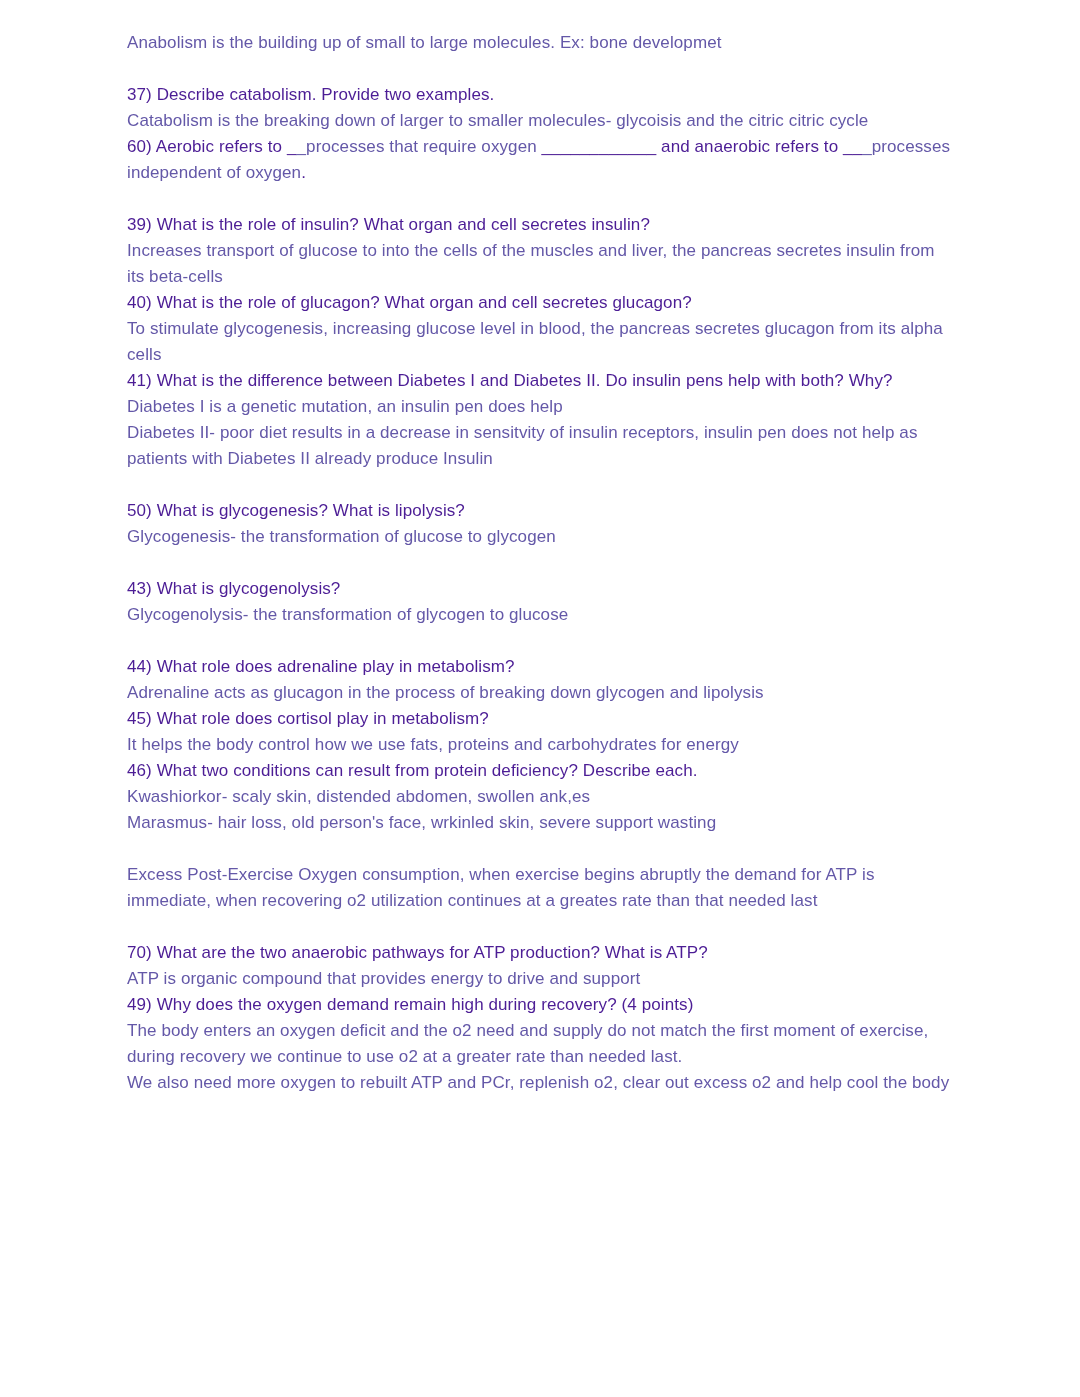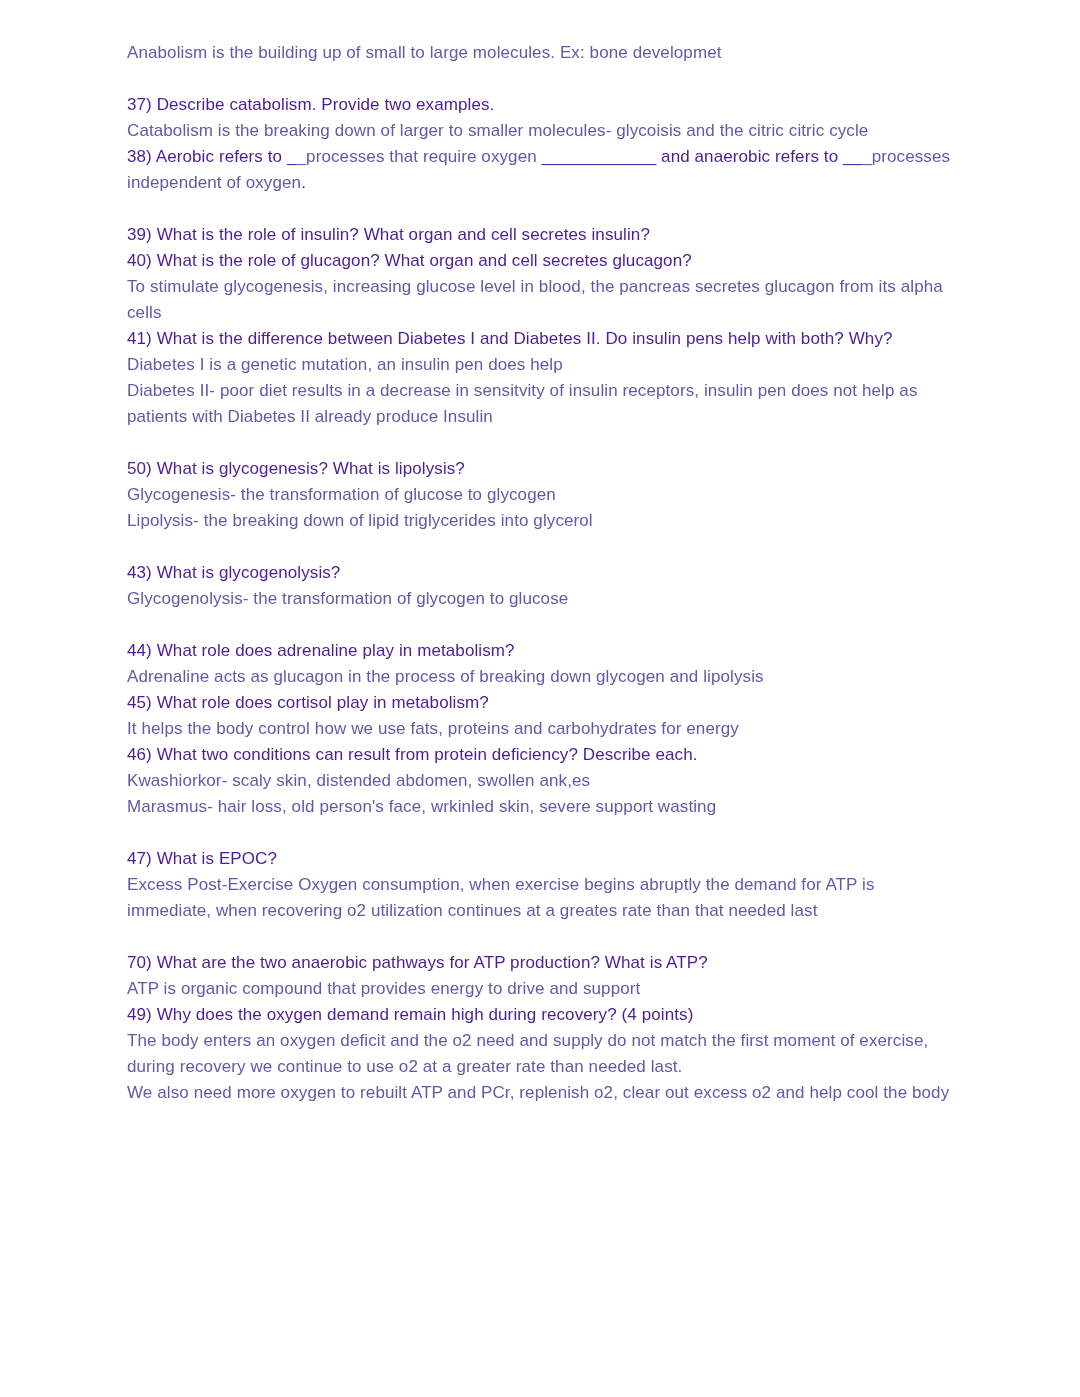--- a/index.html
+++ b/index.html
@@ -9,21 +9,21 @@
   }
   body {
     width: 1080px;
     min-height: 1397px;
     font-family: "Liberation Sans", sans-serif;
   }
   .page {
     box-sizing: border-box;
     width: 1080px;
     min-height: 1397px;
-    padding: 40px 125px 40px 127px;
+    padding: 30px 125px 40px 127px;
     background: #ffffff;
   }
   .doc p {
     margin: 0;
     font-size: 17px;
     line-height: 26px;
     letter-spacing: 0.1px;
     white-space: pre-wrap;
   }
   .q  { color: #4c1d95; }
@@ -32,45 +32,44 @@
 </style>
 </head>
 <body>
 
 <div class="page">
   <div class="doc">
       <p class="a">Anabolism is the building up of small to large molecules. Ex: bone developmet</p>
       <div class="spacer"></div>
       <p class="q">37) Describe catabolism. Provide two examples.</p>
       <p class="a">Catabolism is the breaking down of larger to smaller molecules- glycoisis and the citric citric cycle</p>
-      <p><span class="q">38) Aerobic refers to _</span><span class="a">_processes that require oxygen </span><span class="q">____________ and anaerobic refers to </span><span class="q">__</span><span class="a">_processes independent of oxygen</span><span class="q">.</span></p>
+      <p><span class="q">60) Aerobic refers to _</span><span class="a">_processes that require oxygen </span><span class="q">____________ and anaerobic refers to </span><span class="q">__</span><span class="a">_processes independent of oxygen</span><span class="q">.</span></p>
       <div class="spacer"></div>
       <p class="q">39) What is the role of insulin? What organ and cell secretes insulin?</p>
+      <p class="a">Increases transport of glucose to into the cells of the muscles and liver, the pancreas secretes insulin from its beta-cells</p>
       <p class="q">40) What is the role of glucagon? What organ and cell secretes glucagon?</p>
       <p class="a">To stimulate glycogenesis, increasing glucose level in blood, the pancreas secretes glucagon from its alpha cells</p>
       <p class="q">41) What is the difference between Diabetes I and Diabetes II. Do insulin pens help with both? Why?</p>
       <p class="a">Diabetes I is a genetic mutation, an insulin pen does help</p>
       <p class="a">Diabetes II- poor diet results in a decrease in sensitvity of insulin receptors, insulin pen does not help as patients with Diabetes II already produce Insulin</p>
       <div class="spacer"></div>
       <p class="q">50) What is glycogenesis? What is lipolysis?</p>
       <p class="a">Glycogenesis- the transformation of glucose to glycogen</p>
-      <p class="a">Lipolysis- the breaking down of lipid triglycerides into glycerol</p>
       <div class="spacer"></div>
       <p class="q">43) What is glycogenolysis?</p>
       <p class="a">Glycogenolysis- the transformation of glycogen to glucose</p>
       <div class="spacer"></div>
       <p class="q">44) What role does adrenaline play in metabolism?</p>
       <p class="a">Adrenaline acts as glucagon in the process of breaking down glycogen and lipolysis</p>
       <p class="q">45) What role does cortisol play in metabolism?</p>
       <p class="a">It helps the body control how we use fats, proteins and carbohydrates for energy</p>
       <p class="q">46) What two conditions can result from protein deficiency? Describe each.</p>
       <p class="a">Kwashiorkor- scaly skin, distended abdomen, swollen ank,es</p>
       <p class="a">Marasmus- hair loss, old person's face, wrkinled skin, severe support wasting</p>
       <div class="spacer"></div>
-      <p class="q">47) What is EPOC?</p>
       <p class="a">Excess Post-Exercise Oxygen consumption, when exercise begins abruptly the demand for ATP is immediate, when recovering o2 utilization continues at a greates rate than that needed last</p>
       <div class="spacer"></div>
       <p class="q">70) What are the two anaerobic pathways for ATP production? What is ATP?</p>
       <p class="a">ATP is organic compound that provides energy to drive and support</p>
       <p class="q">49) Why does the oxygen demand remain high during recovery? (4 points)</p>
       <p class="a">The body enters an oxygen deficit and the o2 need and supply do not match the first moment of exercise, during recovery we continue to use o2 at a greater rate than needed last.</p>
       <p class="a">We also need more oxygen to rebuilt ATP and PCr, replenish o2, clear out excess o2 and help cool the body</p>
     </div>
 </div>
 

